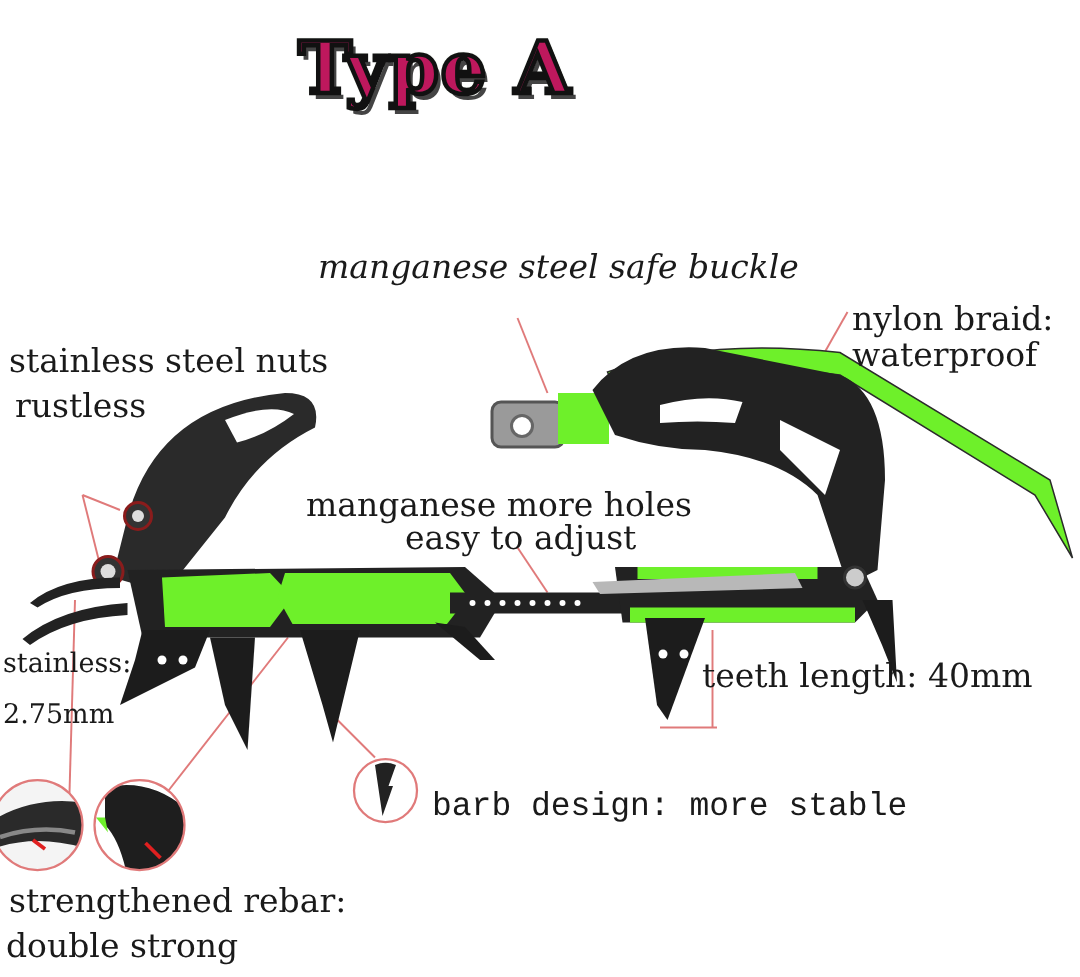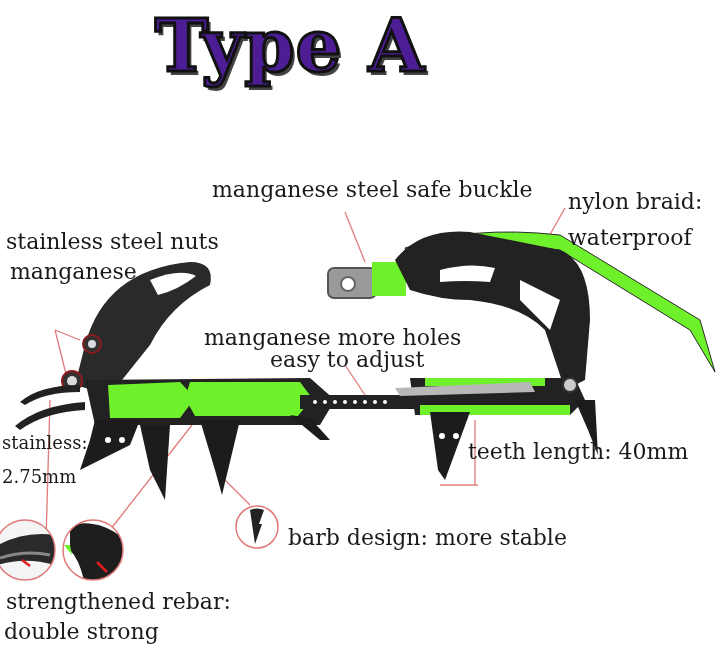--- a/index.html
+++ b/index.html
@@ -1,21 +1,21 @@
 <!DOCTYPE html>
 <html><head>
   <meta charset="utf-8">
   <style>
     html, body { margin: 0; padding: 0; background: #ffffff; }
     body { width: 720px; height: 651px; position: relative; overflow: hidden; font-family: "DejaVu Serif", serif; color: #1a1a1a; }
     .abs { position: absolute; }
     .title {
       position: absolute; left: 0; top: 0; width: 580px; text-align: center;
-      font-family: "DejaVu Serif", serif; font-weight: bold; font-size: 72px; line-height: 92px;
-      color: #4c1d95;
+      font-family: "DejaVu Serif", serif; font-weight: bold; font-size: 48px; line-height: 92px;
+      color: #be185d;
       -webkit-text-stroke: 3px #111;
       text-shadow: 3px 4px 0 #444, 0 0 2px #2a7a12;
       letter-spacing: 1px;
     }
     .label { position: absolute; font-family: "DejaVu Serif", serif; font-size: 22px; line-height: 28px; white-space: nowrap; color: #1a1a1a; }
     .label.sm { font-size: 18px; line-height: 22px; }
     svg.art { position: absolute; left: 0; top: 0; }
   </style>
 </head>
 <body>
@@ -115,25 +115,25 @@
       <line x1="97" y1="52" x2="107" y2="62" stroke="#e02020" stroke-width="2.5"></line>
     </g>
   <circle cx="93" cy="40" r="30" fill="none" stroke="#e07a7a" stroke-width="1.5"></circle>
 </svg>
 
 <svg class="abs" style="left:232px;top:502px" width="50" height="50" viewBox="0 0 50 50">
   <circle cx="25" cy="25" r="21" fill="#fff" stroke="#e07a7a" stroke-width="1.5"></circle>
   <path d="M18 8 Q25 5 32 8 L27 22 L30 22 L23 42 Z" fill="#222"></path>
 </svg>
 
-<div class="label" style="left:212px;top:176px;">manganese steel safe buckle</div>
-<div class="label" style="left:568px;top:188px;">nylon braid:</div>
+<div class="label" style="left:212px;top:165px;font-style:italic;">manganese steel safe buckle</div>
+<div class="label" style="left:568px;top:200px;">nylon braid:</div>
 <div class="label" style="left:568px;top:224px;">waterproof</div>
 <div class="label" style="left:6px;top:228px;">stainless steel nuts</div>
-<div class="label" style="left:10px;top:258px;">manganese</div>
+<div class="label" style="left:10px;top:258px;">rustless</div>
 <div class="label" style="left:204px;top:324px;">manganese more holes</div>
 <div class="label" style="left:270px;top:346px;">easy to adjust</div>
 <div class="label sm" style="left:2px;top:432px;">stainless:</div>
 <div class="label sm" style="left:2px;top:454px;margin-top:12px;">2.75mm</div>
 <div class="label" style="left:468px;top:438px;">teeth length: 40mm</div>
-<div class="label" style="left:288px;top:524px;">barb design: more stable</div>
+<div class="label" style="left:288px;top:524px;font-family:Liberation Mono, monospace;">barb design: more stable</div>
 <div class="label" style="left:6px;top:588px;">strengthened rebar:</div>
 <div class="label" style="left:4px;top:618px;text-align:right;">double strong</div>
 
 </body></html>

